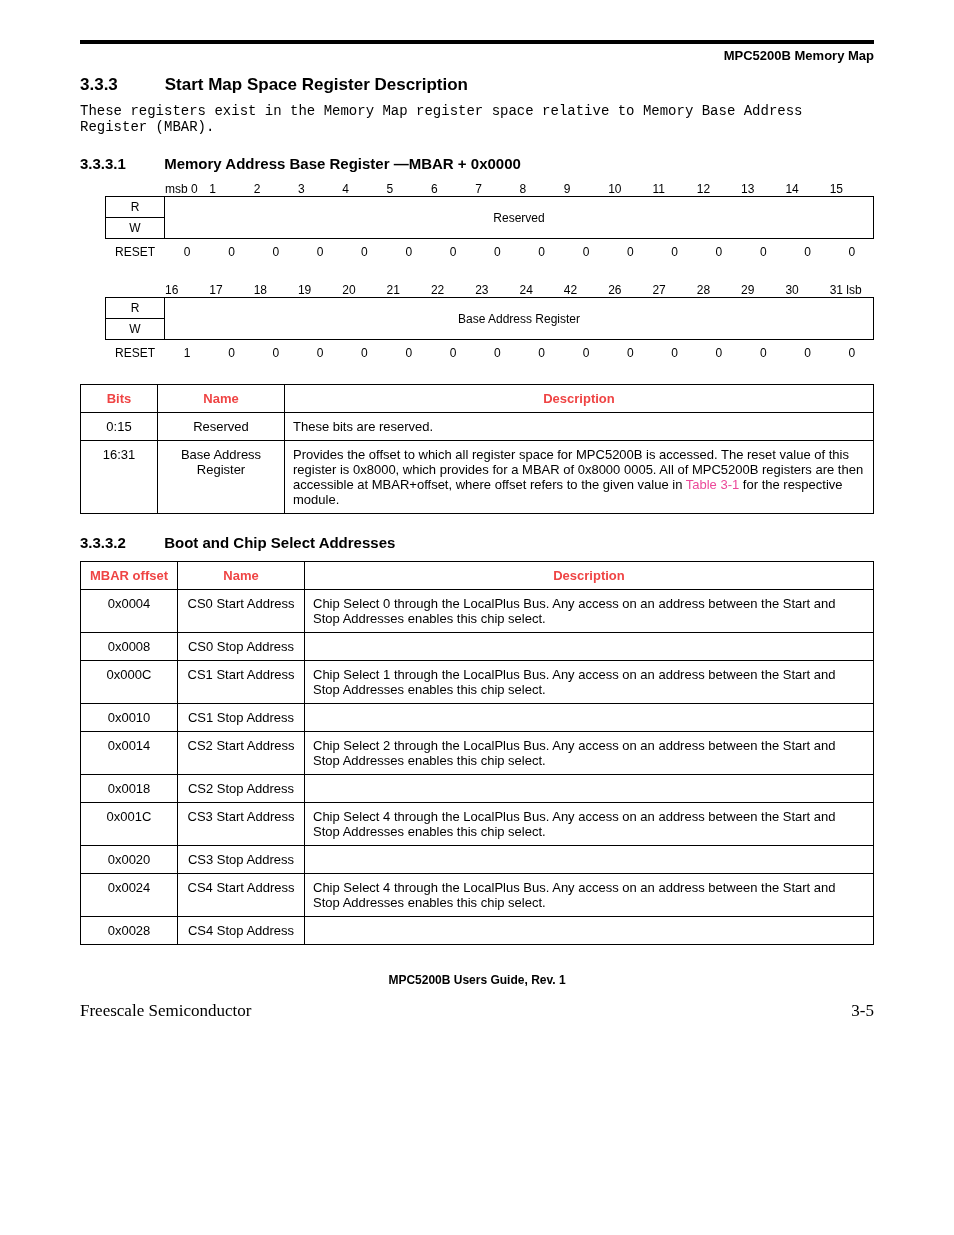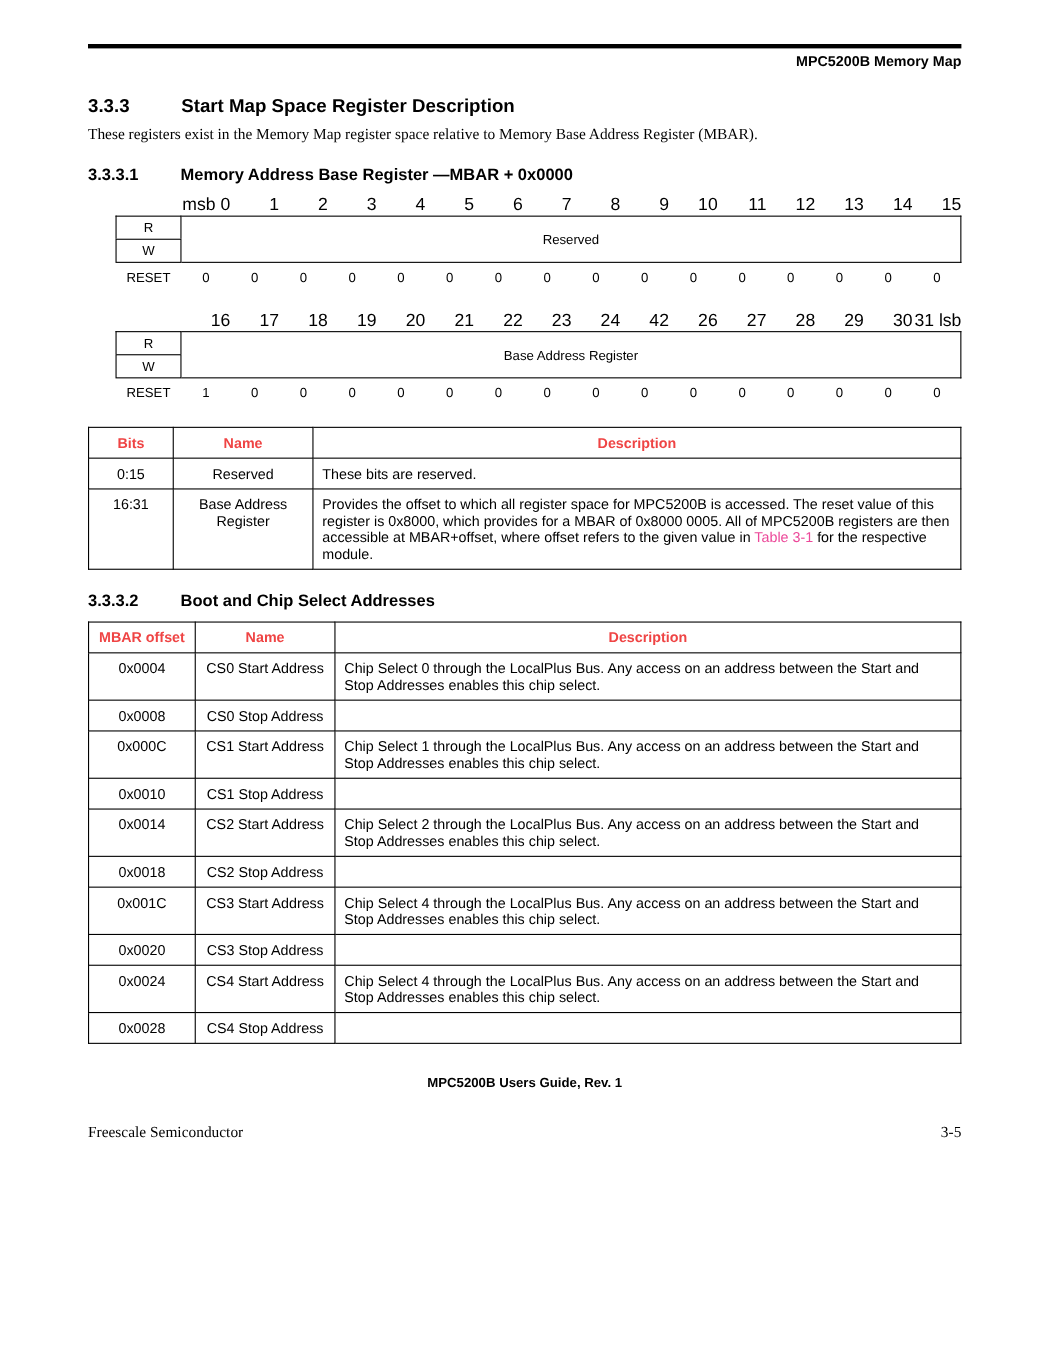--- a/index.html
+++ b/index.html
@@ -13,48 +13,48 @@
     box-sizing: border-box;
   }
   .top-bar {
     border-top: 4px solid #000;
     margin-bottom: 4px;
   }
   .header-right {
     text-align: right;
     font-weight: bold;
     font-size: 13px;
-    margin-bottom: 24px;
+    margin-bottom: 12px;
   }
   h2 {
     font-size: 17px;
     font-weight: bold;
     margin: 0 0 8px 0;
   }
   h2 .secnum { display:inline-block; width: 80px; }
   .intro-p {
-    font-family: Liberation Serif, serif;
+    font-family: Liberation Mono, monospace;
     font-size: 14px;
     margin: 0 0 20px 0;
   }
   h3 {
     font-size: 15px;
     font-weight: bold;
     margin: 0 0 10px 0;
   }
   h3 .secnum { display:inline-block; width: 80px; }
 
   
   .reg-wrap { margin: 0 0 24px 25px; }
   .bitrow {
     display: grid;
     grid-template-columns: 60px repeat(16, 1fr);
-    font-size: 16px;
+    font-size: 12px;
     align-items: center;
-    text-align: right;
+    text-align: left;
   }
   .bitrow .lab { text-align: right; padding-right: 10px; }
   .fieldbox {
     display: grid;
     grid-template-columns: 60px 1fr;
     font-size: 12px;
   }
   .fieldbox .rw {
     display: flex; flex-direction: column;
   }
@@ -106,22 +106,22 @@
   .footer-center {
     text-align: center;
     font-weight: bold;
     font-size: 12px;
     margin-top: 28px;
   }
   .footer-row {
     display: flex;
     justify-content: space-between;
     font-family: "Times New Roman", serif;
-    font-size: 14px;
-    margin-top: 32px;
+    font-size: 17px;
+    margin-top: 14px;
   }
 </style>
 </head>
 <body>
 
 <div class="top-bar"></div>
 <div class="header-right">MPC5200B Memory Map</div>
 
 <h2>
   <span class="secnum">3.3.3</span>

